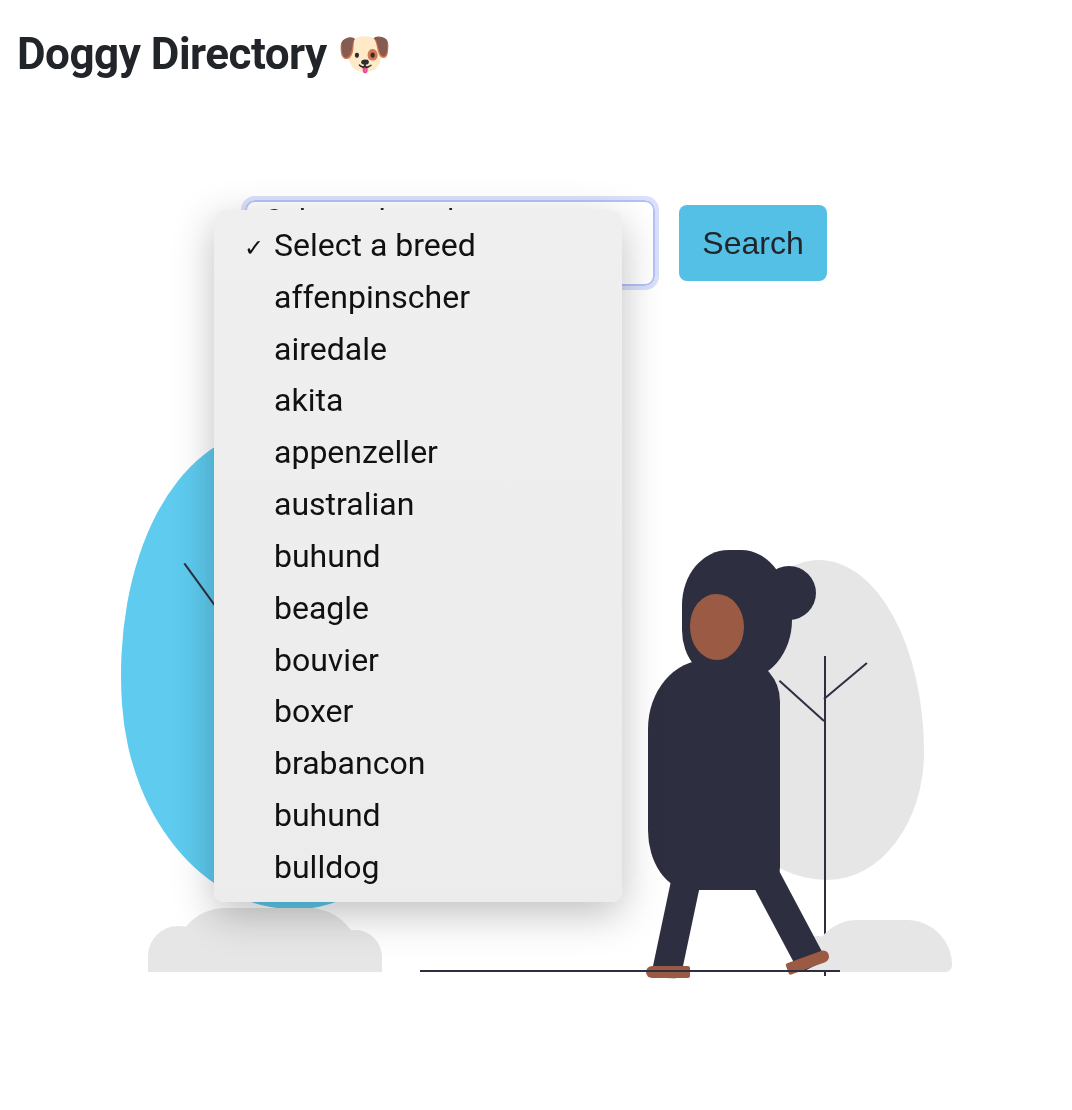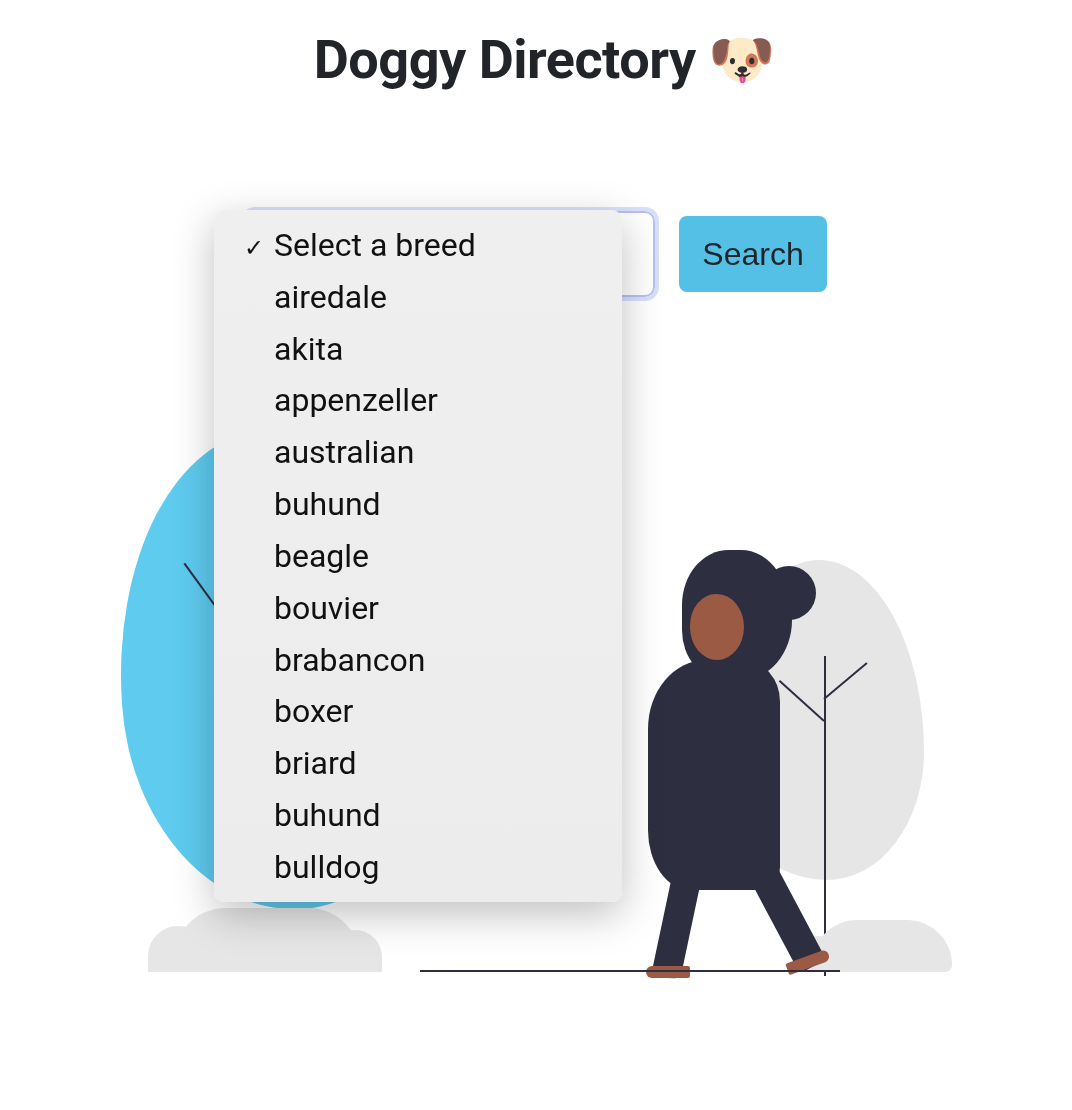--- a/index.html
+++ b/index.html
@@ -9,24 +9,24 @@
     }
     body {
       font-family: -apple-system, BlinkMacSystemFont, "Segoe UI", Roboto, Helvetica, Arial, sans-serif;
       background: #ffffff;
       width: 1072px;
       height: 1110px;
       overflow: hidden;
       position: relative;
     }
     .page-title {
-      font-size: 54px;
+      font-size: 44px;
       font-weight: 700;
       color: #212529;
-      text-align: center;
+      text-align: left;
       margin-top: 28px;
       letter-spacing: -0.5px;
       margin-left: 17px;
     }
     .controls {
       display: flex;
       justify-content: center;
       align-items: center;
       gap: 24px;
       margin-top: 120px;
@@ -317,20 +317,24 @@
   <div class="ground-line"></div>
 </div>
 
 <div class="dropdown" id="dropdown">
     <div class="dropdown-option">
       <span class="check-col"><span class="checkmark">✓</span></span>
       <span>Select a breed</span>
     </div>
     <div class="dropdown-option">
       <span class="check-col"></span>
+      <span>affenpinscher</span>
+    </div>
+    <div class="dropdown-option">
+      <span class="check-col"></span>
       <span>airedale</span>
     </div>
     <div class="dropdown-option">
       <span class="check-col"></span>
       <span>akita</span>
     </div>
     <div class="dropdown-option">
       <span class="check-col"></span>
       <span>appenzeller</span>
     </div>
@@ -345,31 +349,27 @@
     <div class="dropdown-option">
       <span class="check-col"></span>
       <span>beagle</span>
     </div>
     <div class="dropdown-option">
       <span class="check-col"></span>
       <span>bouvier</span>
     </div>
     <div class="dropdown-option">
       <span class="check-col"></span>
+      <span>boxer</span>
+    </div>
+    <div class="dropdown-option">
+      <span class="check-col"></span>
       <span>brabancon</span>
     </div>
     <div class="dropdown-option">
       <span class="check-col"></span>
-      <span>boxer</span>
-    </div>
-    <div class="dropdown-option">
-      <span class="check-col"></span>
-      <span>briard</span>
-    </div>
-    <div class="dropdown-option">
-      <span class="check-col"></span>
       <span>buhund</span>
     </div>
     <div class="dropdown-option">
       <span class="check-col"></span>
       <span>bulldog</span>
     </div>
   </div>
 
 </body></html>

